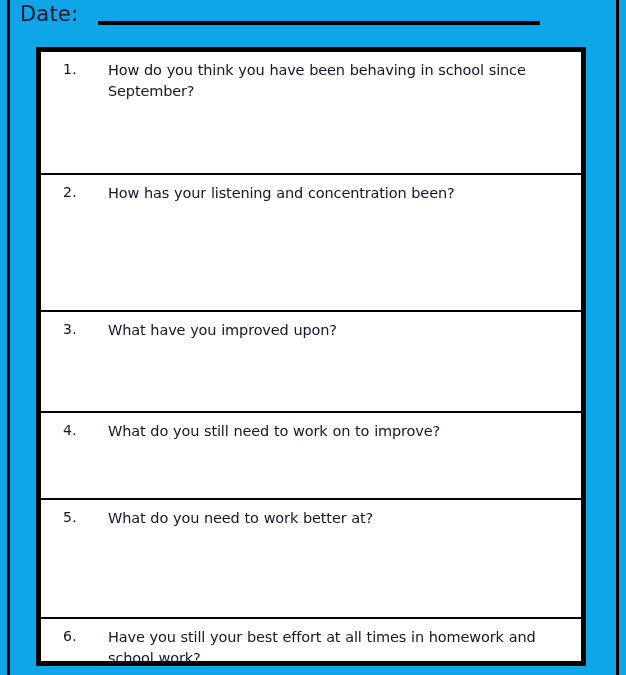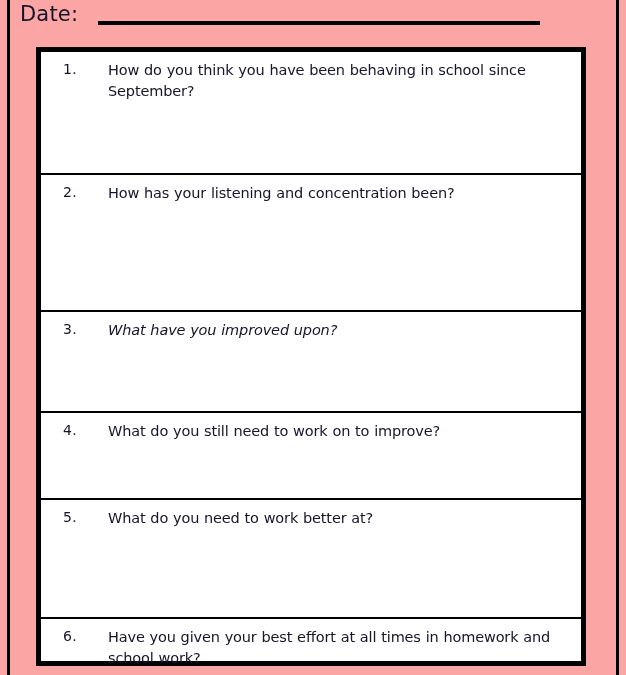--- a/index.html
+++ b/index.html
@@ -8,21 +8,21 @@
     padding: 0;
     background: #ffffff;
   }
   body {
     font-family: "DejaVu Sans", sans-serif;
   }
   .page {
     position: relative;
     width: 626px;
     height: 675px;
-    background: #fca5a5;
+    background: #0ea5e9;
     overflow: hidden;
   }
 
   
   .margin-rule {
     position: absolute;
     top: 0;
     bottom: 0;
     width: 3px;
     background: #000000;
@@ -99,21 +99,21 @@
     font-family: "DejaVu Sans", sans-serif;
     font-size: 14.5px;
     line-height: 1.42;
     color: #15152b;
     letter-spacing: -0.15px;
     word-spacing: 0.4px;
   }
   
   .r1 .cell-body { height: 121px; }
   .r2 .cell-body { height: 135px; }
-  .r3 .cell-body { height:  99px; font-style: italic; }
+  .r3 .cell-body { height:  99px; }
   .r4 .cell-body { height:  85px; }
   .r5 .cell-body { height: 117px; }
   .r6 .cell-body { height:  42px; }
   .cell-body { box-sizing: border-box; }
 </style>
 </head>
 <body>
 
 <div class="page">
 
@@ -182,21 +182,21 @@
           </div>
         </td>
       </tr>
 
       <tr class="r6">
         <td class="col-num">
           <span class="num-text">6.</span>
         </td>
         <td class="col-q">
           <div class="cell-body">
-            <span class="q-text">Have you given your best effort at all times in homework and school work?</span>
+            <span class="q-text">Have you still your best effort at all times in homework and school work?</span>
           </div>
         </td>
       </tr>
 
     </tbody>
   </table>
 
 </div>
 
 </body></html>

